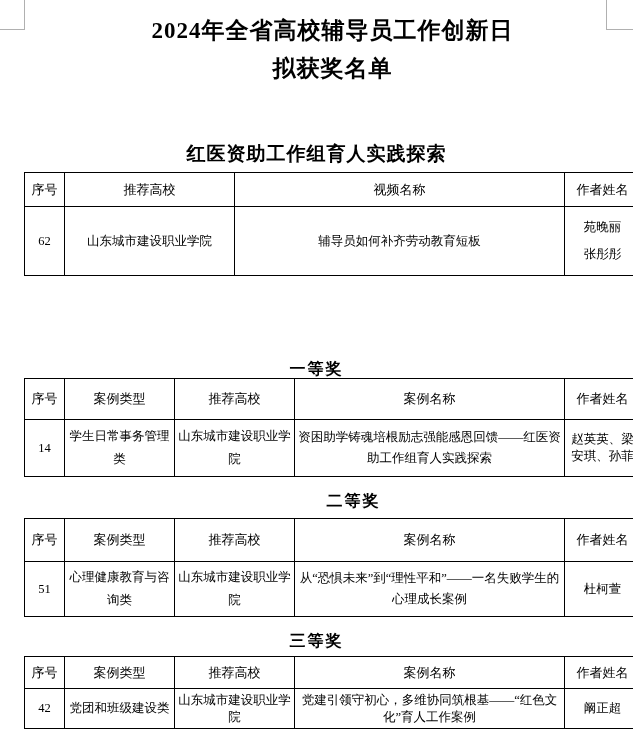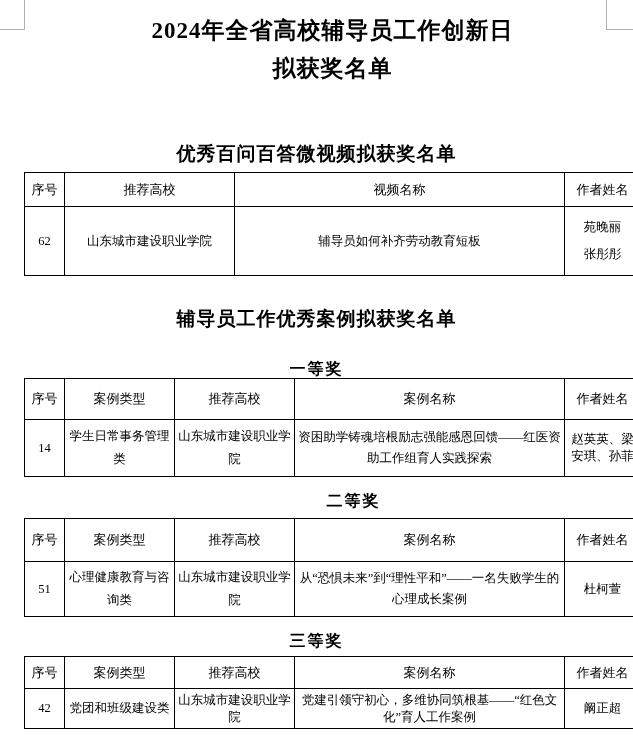--- a/index.html
+++ b/index.html
@@ -81,21 +81,21 @@
 <div class="page">
 
   <div class="crop-tl"></div>
   <div class="crop-tr"></div>
 
   <div class="doc-title">
     <div>2024年全省高校辅导员工作创新日</div>
     <div>拟获奖名单</div>
   </div>
 
-  <div class="section-heading heading-videos">优秀百问百答微视频拟获奖名单</div>
+  <div class="section-heading heading-videos">红医资助工作组育人实践探索</div>
 
   <table class="grid t-videos">
     <colgroup>
       <col style="width:40px">
         <col style="width:170px">
         <col style="width:330px">
         <col style="width:76px">
     </colgroup>
     <tbody>
         <tr class="h-row">
@@ -109,21 +109,20 @@
       <td>山东城市建设职业学院</td>
       <td>辅导员如何补齐劳动教育短板</td>
       <td class="authors-stacked">
         <span>苑晚丽</span>
         <span>张彤彤</span>
       </td>
     </tr>
   </tbody>
     </table>
 
-  <div class="section-heading heading-cases">辅导员工作优秀案例拟获奖名单</div>
 
   <div class="prize-label prize-1">一等奖</div>
 
   <table class="grid t-first">
     <colgroup>
       <col style="width:40px">
         <col style="width:110px">
         <col style="width:120px">
         <col style="width:270px">
         <col style="width:76px">

